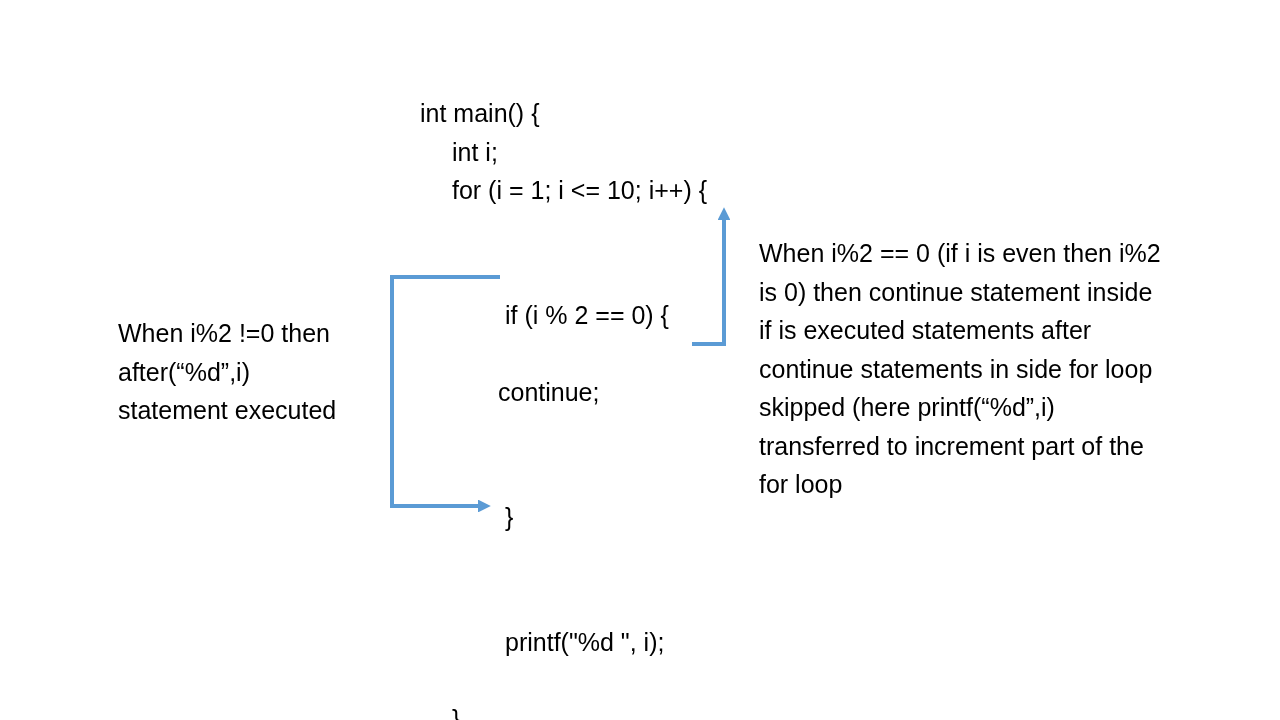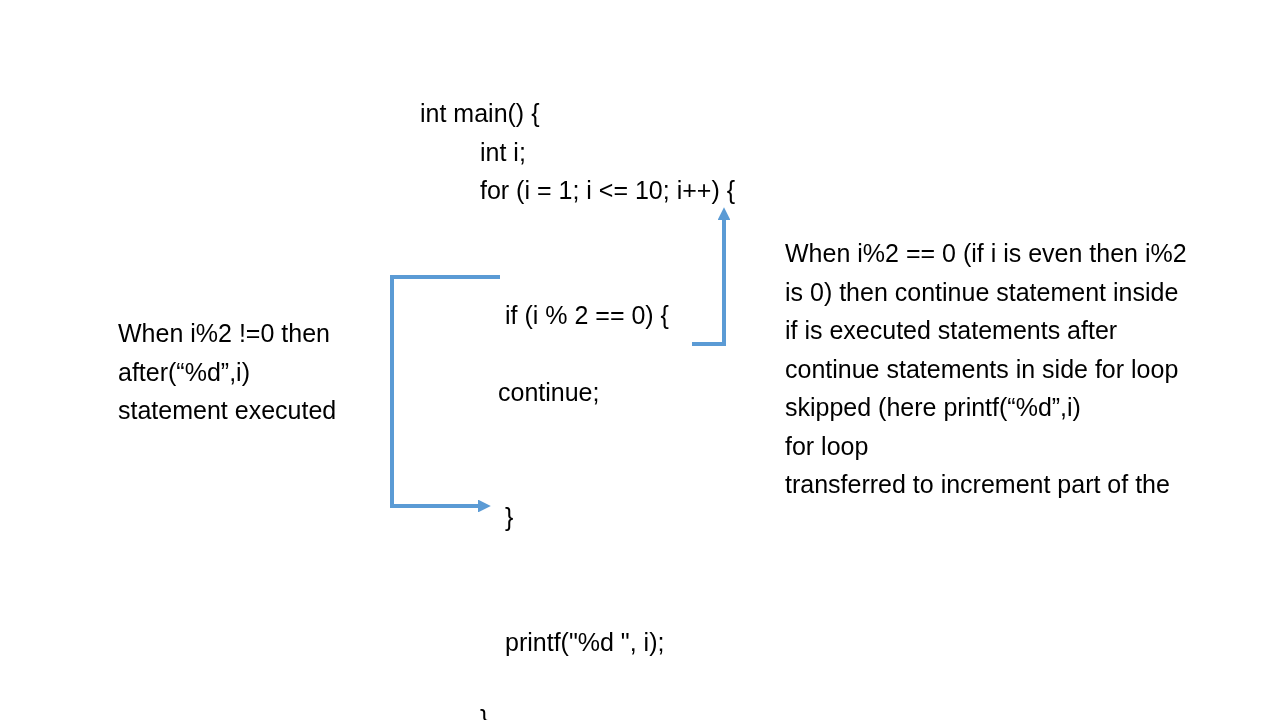--- a/index.html
+++ b/index.html
@@ -31,21 +31,21 @@
     width: 420px;
   }
   .left-note {
     position: absolute;
     left: 118px;
     top: 314px;
     width: 290px;
   }
   .right-note {
     position: absolute;
-    left: 785px;
+    left: 759px;
     top: 234px;
     width: 480px;
   }
   .arrows-svg {
     position: absolute;
     left: 0; top: 0;
     width: 1280px; height: 720px;
     pointer-events: none;
   }
   .arrows-svg path.connector {
@@ -54,21 +54,21 @@
     stroke-width: 4;
     stroke-linejoin: miter;
   }
   .arrows-svg marker path {
     fill: var(--arrow, #5B9BD5);
     stroke: none;
   }
   
   .ind-0   { margin-left: 0; }
   .ind-30  { margin-left: 30px; }
-  .ind-60  { margin-left: 60px; }
+  .ind-60  { margin-left: 32px; }
   .ind-85  { margin-left: 85px; margin-top: 48px; }
   .ind-117 { margin-left: 78px; }
 </style>
 </head>
 <body>
 
 <div class="slide">
 
   <svg class="arrows-svg" viewBox="0 0 1280 720" xmlns="http://www.w3.org/2000/svg">
     <defs>
@@ -103,17 +103,17 @@
     <div class="txt-line">after(“%d”,i)</div>
     <div class="txt-line">statement executed</div>
   </div>
 
   <div class="right-note">
     <div class="txt-line">When i%2 == 0 (if i is even then i%2</div>
     <div class="txt-line">is 0) then continue statement inside</div>
     <div class="txt-line">if is executed statements after</div>
     <div class="txt-line">continue statements in side for loop</div>
     <div class="txt-line">skipped (here printf(“%d”,i)</div>
+    <div class="txt-line">transferred to increment part of the</div>
     <div class="txt-line">for loop</div>
-    <div class="txt-line">transferred to increment part of the</div>
   </div>
 
 </div>
 
 </body></html>

